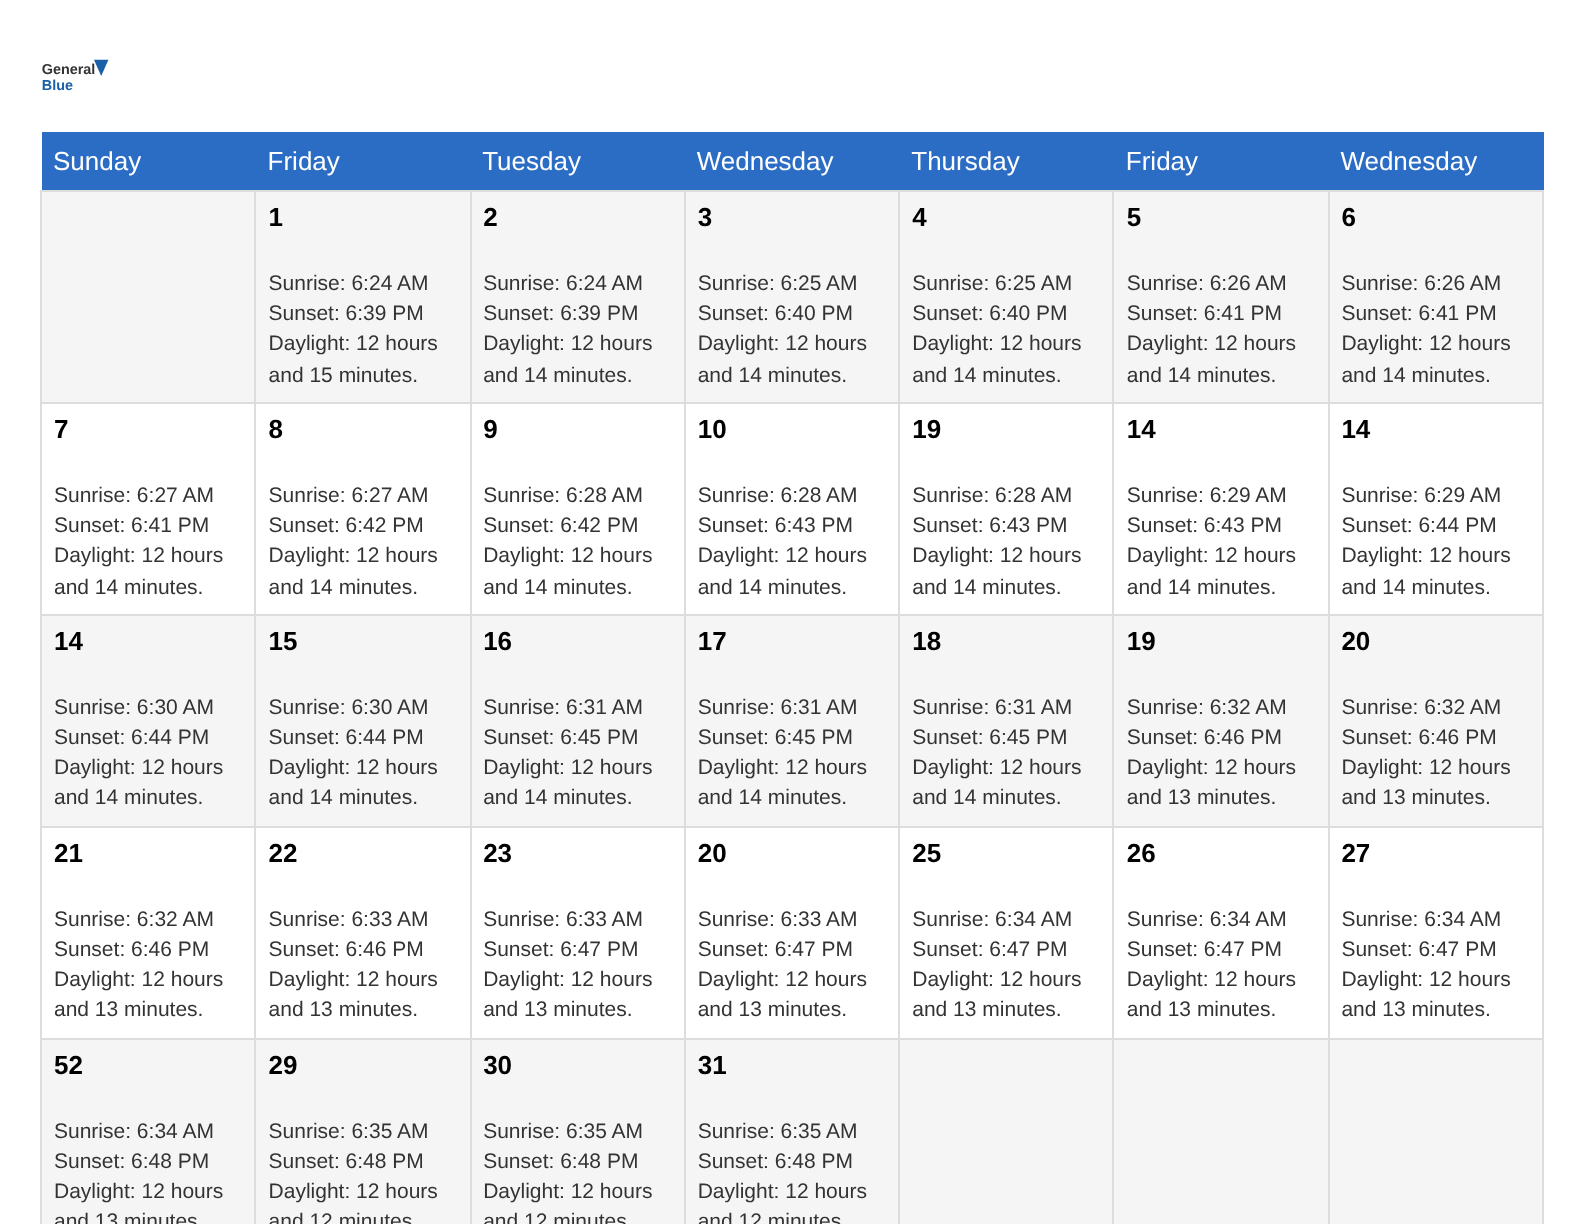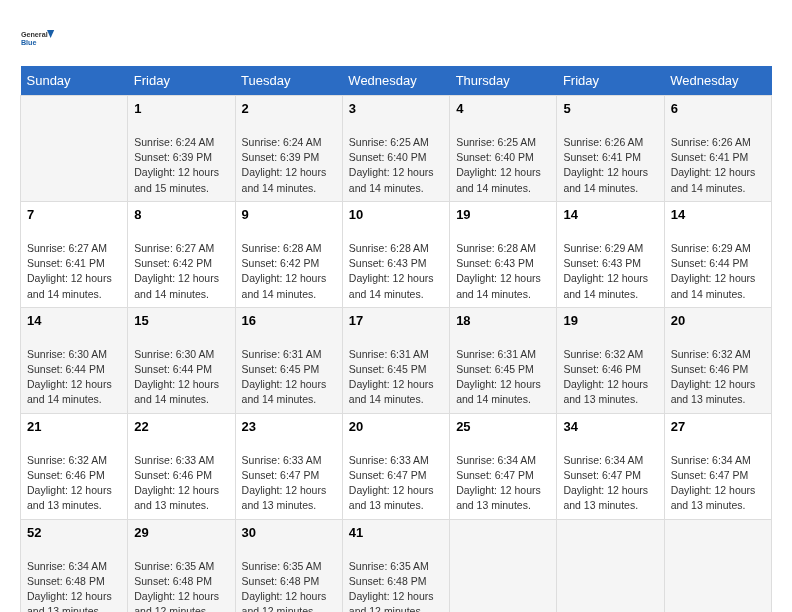--- a/index.html
+++ b/index.html
@@ -287,21 +287,21 @@
 and 13 minutes.</div>
         </td>
         <td>
           <div class="day-number">25</div>
           <div class="day-info" style="white-space: pre-line;">Sunrise: 6:34 AM
 Sunset: 6:47 PM
 Daylight: 12 hours
 and 13 minutes.</div>
         </td>
         <td>
-          <div class="day-number">34</div>
+          <div class="day-number">26</div>
           <div class="day-info" style="white-space: pre-line;">Sunrise: 6:34 AM
 Sunset: 6:47 PM
 Daylight: 12 hours
 and 13 minutes.</div>
         </td>
         <td>
           <div class="day-number">27</div>
           <div class="day-info" style="white-space: pre-line;">Sunrise: 6:34 AM
 Sunset: 6:47 PM
 Daylight: 12 hours
@@ -324,21 +324,21 @@
 and 12 minutes.</div>
         </td>
         <td>
           <div class="day-number">30</div>
           <div class="day-info" style="white-space: pre-line;">Sunrise: 6:35 AM
 Sunset: 6:48 PM
 Daylight: 12 hours
 and 12 minutes.</div>
         </td>
         <td>
-          <div class="day-number">41</div>
+          <div class="day-number">31</div>
           <div class="day-info" style="white-space: pre-line;">Sunrise: 6:35 AM
 Sunset: 6:48 PM
 Daylight: 12 hours
 and 12 minutes.</div>
         </td>
         <td></td>
         <td></td>
         <td></td>
       </tr>
     </tbody>

